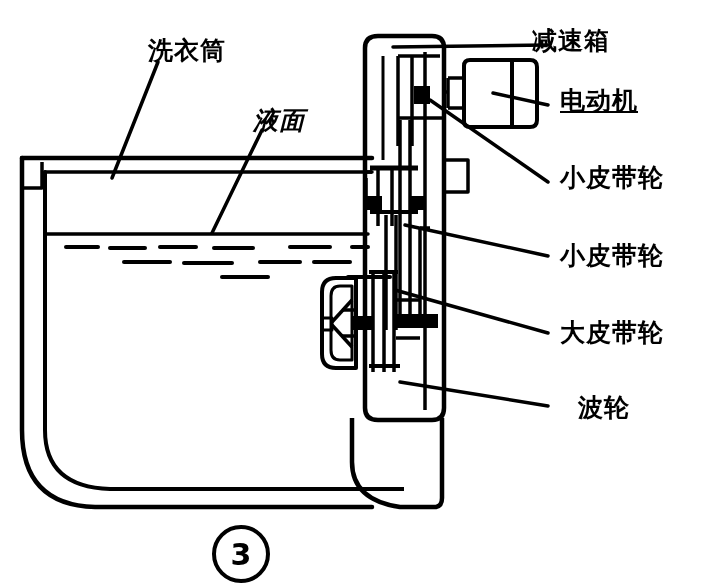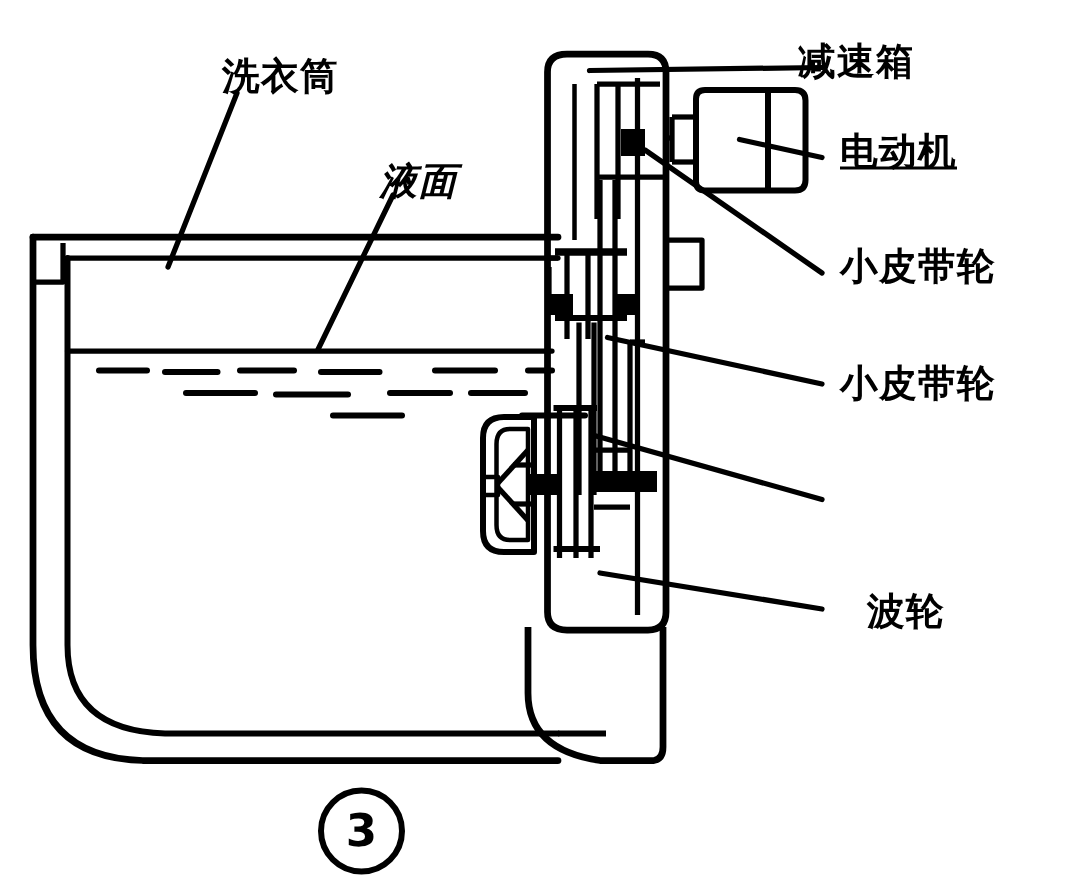--- a/index.html
+++ b/index.html
@@ -207,19 +207,20 @@
       <line x1="158" y1="62" x2="112" y2="178"></line>
       <line x1="262" y1="130" x2="212" y2="233"></line>
     </g>
 
   </svg>
 
   <div class="lbl lbl-big" style="left:532px; top:28px;">减速箱</div>
   <div class="lbl lbl-big" style="left:560px; top:88px;text-decoration:underline;">电动机</div>
   <div class="lbl lbl-big" style="left:560px; top:165px;">小皮带轮</div>
   <div class="lbl lbl-big" style="left:560px; top:243px;">小皮带轮</div>
+  <div class="lbl lbl-big" style="left:560px; top:320px;">大皮带轮</div>
   <div class="lbl lbl-big" style="left:560px; top:395px;margin-left:18px;">波轮</div>
   <div class="lbl lbl-big" style="left:148px; top:38px;">洗衣筒</div>
   <div class="lbl lbl-big" style="left:253px; top:108px;font-style:italic;">液面</div>
 
   <div class="caption-num">3</div>
 
 </div>
 
 </body></html>

